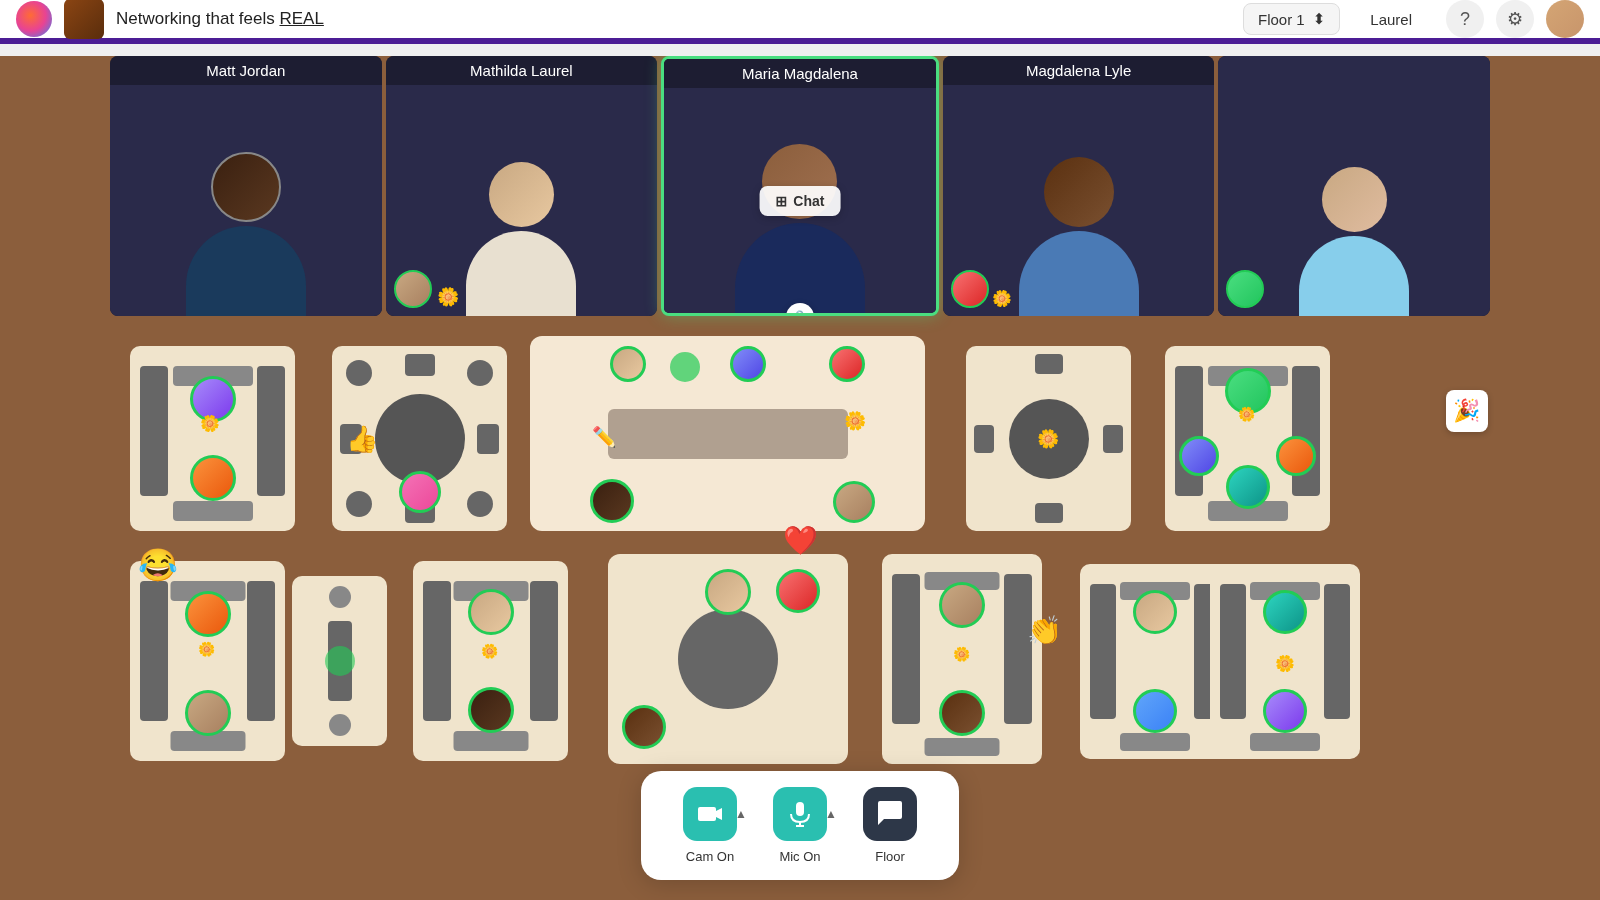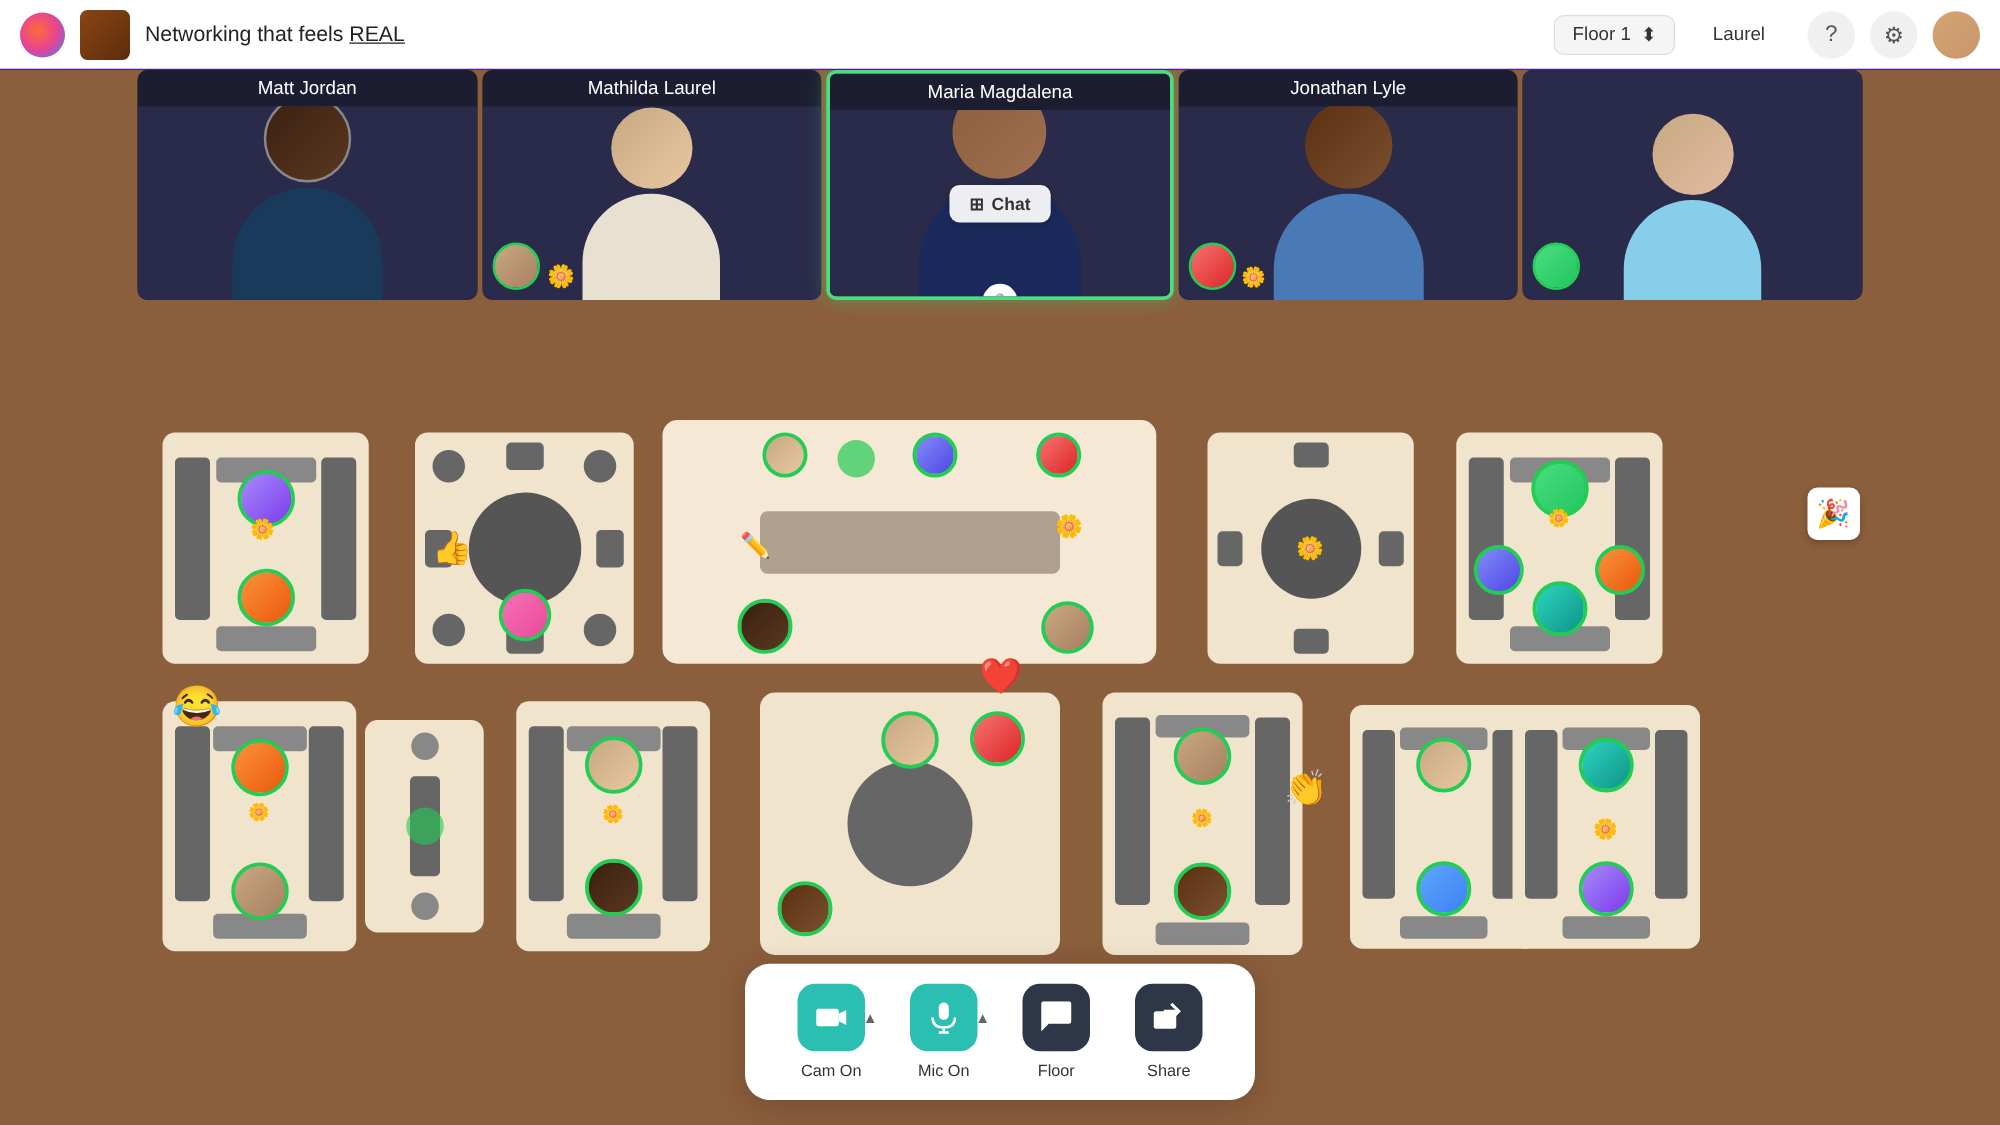--- a/index.html
+++ b/index.html
@@ -8,26 +8,26 @@
       height: 900px;
       overflow: hidden;
       font-family: -apple-system, BlinkMacSystemFont, 'Segoe UI', sans-serif;
       background: #f0f0f0;
     }
 
     
     #topbar {
       position: absolute;
       top: 0; left: 0; right: 0;
-      height: 56px;
+      height: 44px;
       background: #fff;
       display: flex;
       align-items: center;
       padding: 0 16px;
-      border-bottom: 1px solid #4c1d95;
+      border-bottom: 6px solid #4c1d95;
       z-index: 100;
     }
     #topbar .logo {
       width: 36px; height: 36px;
       background: radial-gradient(circle at 40% 40%, #ff6b35, #e84393, #3b82f6);
       border-radius: 50%;
       margin-right: 12px;
       flex-shrink: 0;
     }
     #topbar .event-thumb {
@@ -93,21 +93,21 @@
       position: absolute;
       top: 56px; left: 0; right: 0; bottom: 0;
       background: #8B5E3C;
       overflow: hidden;
     }
 
     
     #video-strip {
       position: absolute;
       top: 0; left: 110px; right: 110px;
-      height: 184px;
+      height: 260px;
       display: flex;
       gap: 4px;
       background: #8B5E3C;
     }
 
     .video-card {
       flex: 1;
       background: #1a1a2e;
       border-radius: 8px;
       overflow: hidden;
@@ -302,21 +302,21 @@
         </div>
         <div class="view-btn" style="top:50%;left:50%;transform:translate(-50%,-50%);">
           <span>⊞</span>
           <span>Chat</span>
         </div>
       </div>
       <div class="lock-icon">🔒</div>
     </div>
 
     <div class="video-card">
-      <div class="vc-name">Jonathan Lyle</div>
+      <div class="vc-name">Magdalena Lyle</div>
       <div class="vc-video vc-bg-4">
         <div style="position:absolute;bottom:0;left:50%;transform:translateX(-50%);text-align:center;">
           <div style="width:70px;height:70px;border-radius:50%;background:linear-gradient(135deg,#5a3010,#7a5030);margin:0 auto;"></div>
           <div style="width:120px;height:85px;border-radius:60px 60px 0 0;background:#4a7ab5;margin:4px auto 0;"></div>
         </div>
         <div style="position:absolute;bottom:8px;left:8px;width:38px;height:38px;border-radius:50%;background:linear-gradient(135deg,#f87171,#dc2626);border:2px solid #22cc55;overflow:hidden;"></div>
         <div style="position:absolute;bottom:8px;left:50px;font-size:16px;">🌼</div>
       </div>
     </div>
 
@@ -514,28 +514,16 @@
     <div class="toolbar-icon-wrap">
       <div class="toolbar-icon dark">
         <svg width="28" height="26" viewBox="0 0 28 26" fill="white">
           <path d="M2 2 Q2 0 4 0 H24 Q26 0 26 2 V16 Q26 18 24 18 H8 L2 24 V2Z"></path>
         </svg>
       </div>
     </div>
     <span class="toolbar-label">Floor</span>
   </div>
 
-  <div class="toolbar-item">
-    <div class="toolbar-icon-wrap">
-      <div class="toolbar-icon dark">
-        <svg width="28" height="26" viewBox="0 0 28 26" fill="white">
-          <rect x="2" y="8" width="18" height="14" rx="2"></rect>
-          <polyline points="16,2 22,8 16,14" stroke="white" stroke-width="2.5" fill="none"></polyline>
-          <line x1="22" y1="8" x2="10" y2="8" stroke="white" stroke-width="2.5"></line>
-        </svg>
-      </div>
-    </div>
-    <span class="toolbar-label">Share</span>
-  </div>
 
 
 
 </div>
 
 </body></html>

